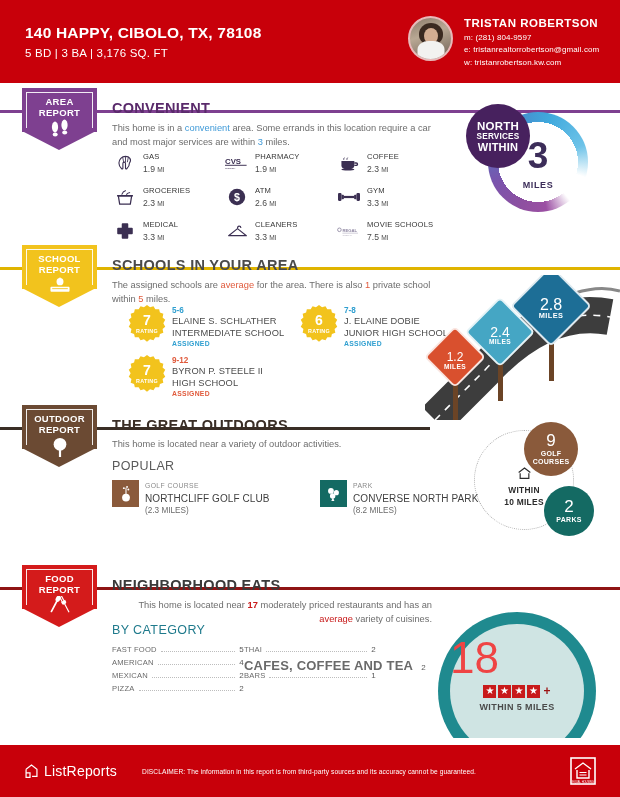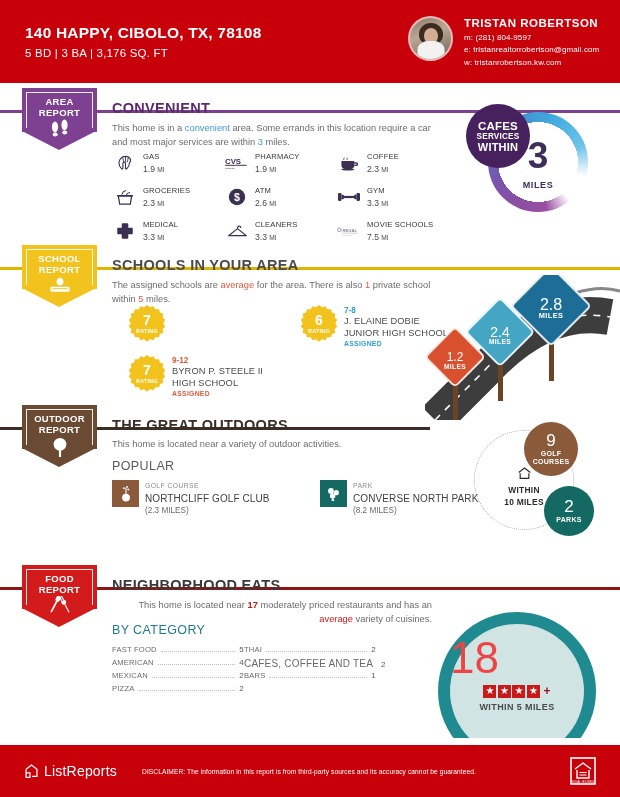--- a/index.html
+++ b/index.html
@@ -428,21 +428,21 @@
   </div>
 </div>
 
 <div class="msb">
   <div class="ring">
       <div class="ring-hole"></div>
     </div>
   <div class="msb-num">3</div>
   <div class="msb-miles">MILES</div>
   <div class="msb-circ">
-    <div class="l1">CAFES</div>
+    <div class="l1">NORTH</div>
     <div class="l2">SERVICES</div>
     <div class="l3">WITHIN</div>
   </div>
 </div>
 
 <div class="section" style="position:absolute;left:0;top:245px;width:620px;height:150px;">
   <div class="rule" style="background:#e0b400;"></div>
 
   <div class="shield">
     <div class="body" style="background:#f2c31d;">
@@ -466,20 +466,26 @@
   <div class="sec-desc">
     <span>The assigned schools are </span><span style="color:#e05a3c;">average</span><span> for the area. There is also </span><span style="color:#e05a3c;">1</span><span> private school within </span><span style="color:#e05a3c;">5</span><span> miles.</span>
   </div>
 
   <div class="schools">
     <div class="school" style="left:0;top:0;">
       <div class="rate-badge">
         <div class="star"></div>
         <div class="num">7</div>
         <div class="lbl">RATING</div>
+      </div>
+      <div class="school-info">
+        <div class="grade" style="color:#2f9fd0;">5-6</div>
+        <div class="sname">ELAINE S. SCHLATHER</div>
+        <div class="sname">INTERMEDIATE SCHOOL</div>
+        <div class="assigned" style="color:#2f9fd0;">ASSIGNED</div>
       </div>
     </div>
     <div class="school" style="left:172px;top:0;">
       <div class="rate-badge">
         <div class="star"></div>
         <div class="num">6</div>
         <div class="lbl">RATING</div>
       </div>
       <div class="school-info">
         <div class="grade" style="color:#2f9fd0;">7-8</div>
@@ -678,21 +684,21 @@
         <span class="vl">2</span>
       </div>
     </div>
     <div class="cat-col">
       <div class="cat-row">
         <span class="nm">THAI</span>
         <span class="dots"></span>
         <span class="vl">2</span>
       </div>
       <div class="cat-row">
-        <span class="nm" style="font-size:10px;">CAFES, COFFEE AND TEA</span>
+        <span class="nm" style="font-size:13px;font-weight:bold;">CAFES, COFFEE AND TEA</span>
         <span class="dots"></span>
         <span class="vl">2</span>
       </div>
       <div class="cat-row">
         <span class="nm">BARS</span>
         <span class="dots"></span>
         <span class="vl">1</span>
       </div>
     </div>
   </div>

